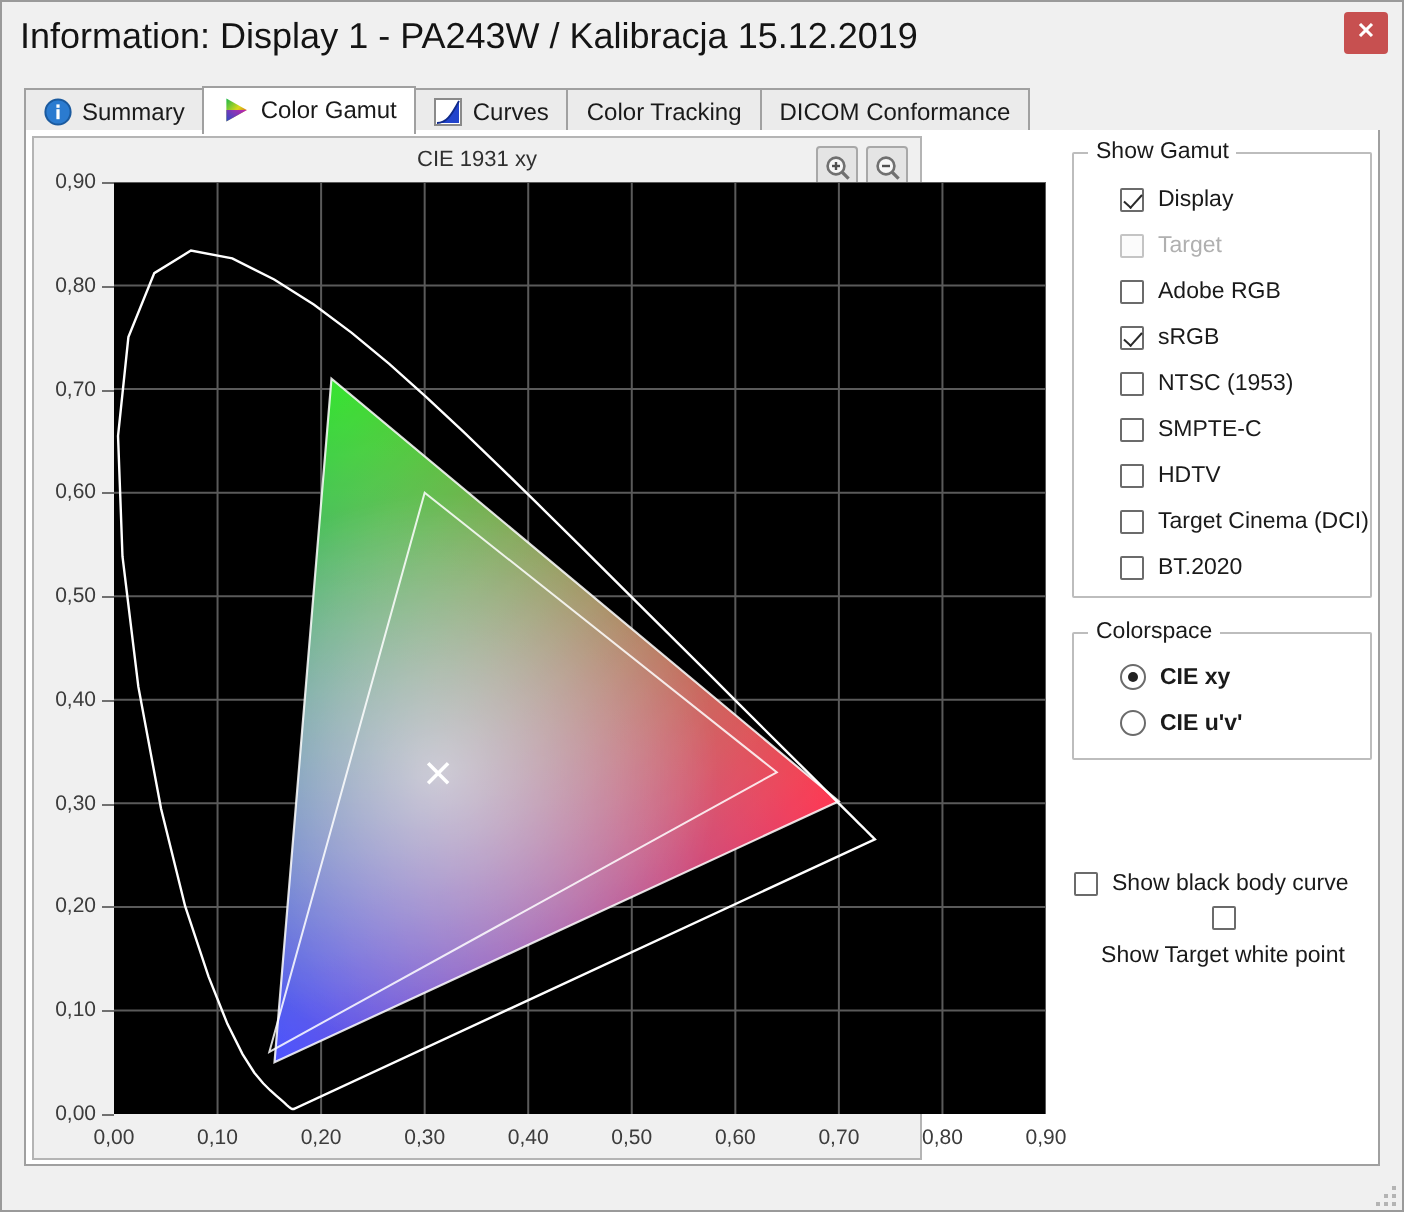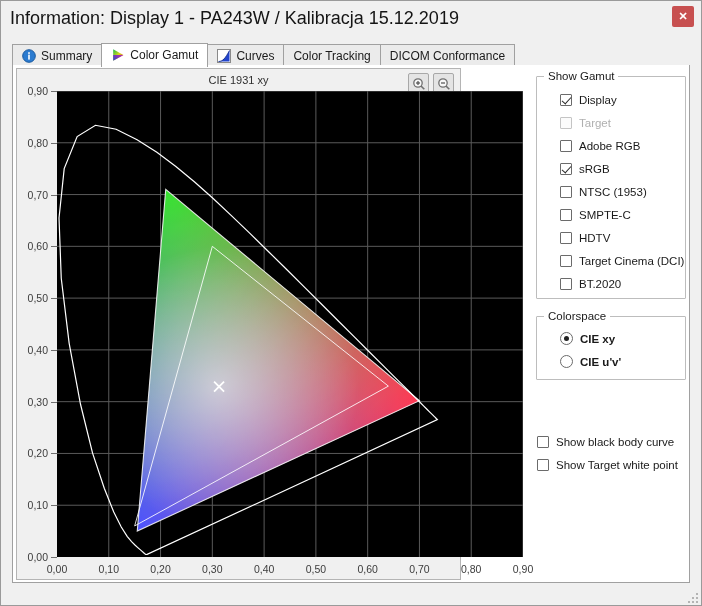--- a/index.html
+++ b/index.html
@@ -335,21 +335,21 @@
               <span class="lbl">CIE u'v'</span>
             </div>
           </div>
       </div>
 
       <div id="extra-host" style="position:absolute;left:0;top:322px;width:100%;margin-top:40px;">
           <div class="row" style="height: 23px; padding-left: 1px;">
             <span class="cb"></span>
             <span class="lbl">Show black body curve</span>
           </div>
-          <div class="row" style="height: 23px; padding-left: 1px;">
+          <div class="row" style="height: 23px; padding-left: 1px; flex-direction: column;">
             <span class="cb"></span>
             <span class="lbl">Show Target white point</span>
           </div>
         </div>
     </div>
   </div>
 
   <div class="grip">
     <i style="right:0;bottom:0"></i>
       <i style="right:4px;bottom:0"></i>

